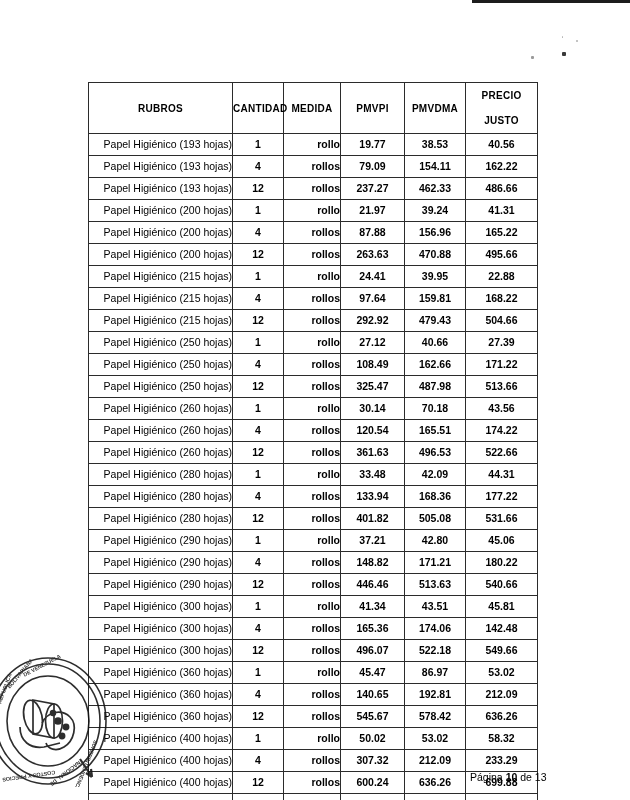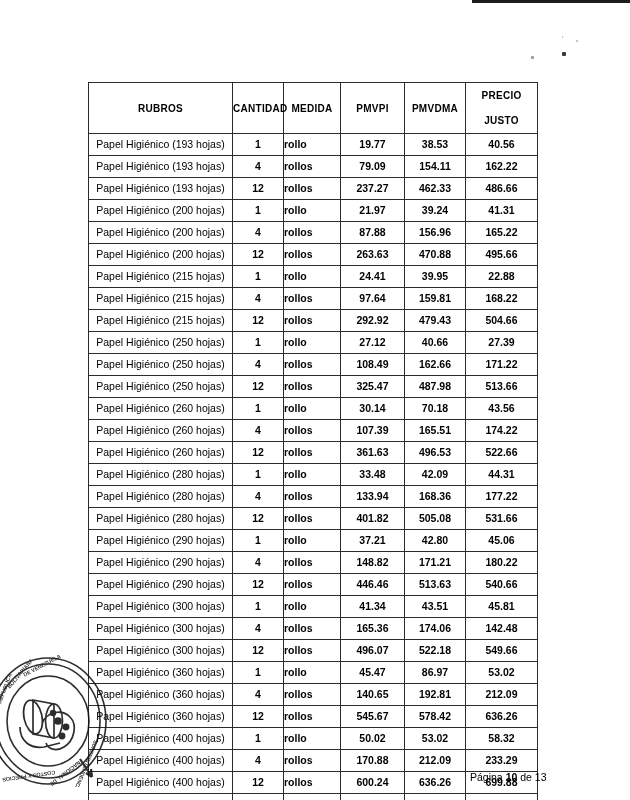--- a/index.html
+++ b/index.html
@@ -66,31 +66,31 @@
     text-align: center;
   }
   col.c-rubros   { width: 144px; }
   col.c-cantidad { width: 51px; }
   col.c-medida   { width: 57px; }
   col.c-pmvpi    { width: 64px; }
   col.c-pmvdma   { width: 61px; }
   col.c-precio   { width: 72px; }
 
   td.cell-rubro {
-    text-align: center;
+    text-align: right;
     padding-left: 4px;
     font-size: 10.5px;
   }
   td.cell-num {
     text-align: center;
     font-weight: bold;
     font-size: 10.5px;
   }
   td.cell-medida {
-    text-align: left;
+    text-align: right;
     font-weight: bold;
     font-size: 10px;
   }
   td.cell-money {
     text-align: center;
     font-weight: bold;
     font-size: 10.5px;
   }
 
   
@@ -244,21 +244,21 @@
           <td class="cell-num">1</td>
           <td class="cell-medida">rollo</td>
           <td class="cell-money">30.14</td>
           <td class="cell-money">70.18</td>
           <td class="cell-money">43.56</td>
         </tr>
         <tr>
           <td class="cell-rubro">Papel Higiénico (260 hojas)</td>
           <td class="cell-num">4</td>
           <td class="cell-medida">rollos</td>
-          <td class="cell-money">107.39</td>
+          <td class="cell-money">120.54</td>
           <td class="cell-money">165.51</td>
           <td class="cell-money">174.22</td>
         </tr>
         <tr>
           <td class="cell-rubro">Papel Higiénico (260 hojas)</td>
           <td class="cell-num">12</td>
           <td class="cell-medida">rollos</td>
           <td class="cell-money">361.63</td>
           <td class="cell-money">496.53</td>
           <td class="cell-money">522.66</td>
@@ -364,21 +364,21 @@
           <td class="cell-num">1</td>
           <td class="cell-medida">rollo</td>
           <td class="cell-money">50.02</td>
           <td class="cell-money">53.02</td>
           <td class="cell-money">58.32</td>
         </tr>
         <tr>
           <td class="cell-rubro">Papel Higiénico (400 hojas)</td>
           <td class="cell-num">4</td>
           <td class="cell-medida">rollos</td>
-          <td class="cell-money">170.88</td>
+          <td class="cell-money">307.32</td>
           <td class="cell-money">212.09</td>
           <td class="cell-money">233.29</td>
         </tr>
         <tr>
           <td class="cell-rubro">Papel Higiénico (400 hojas)</td>
           <td class="cell-num">12</td>
           <td class="cell-medida">rollos</td>
           <td class="cell-money">600.24</td>
           <td class="cell-money">636.26</td>
           <td class="cell-money">699.88</td>

